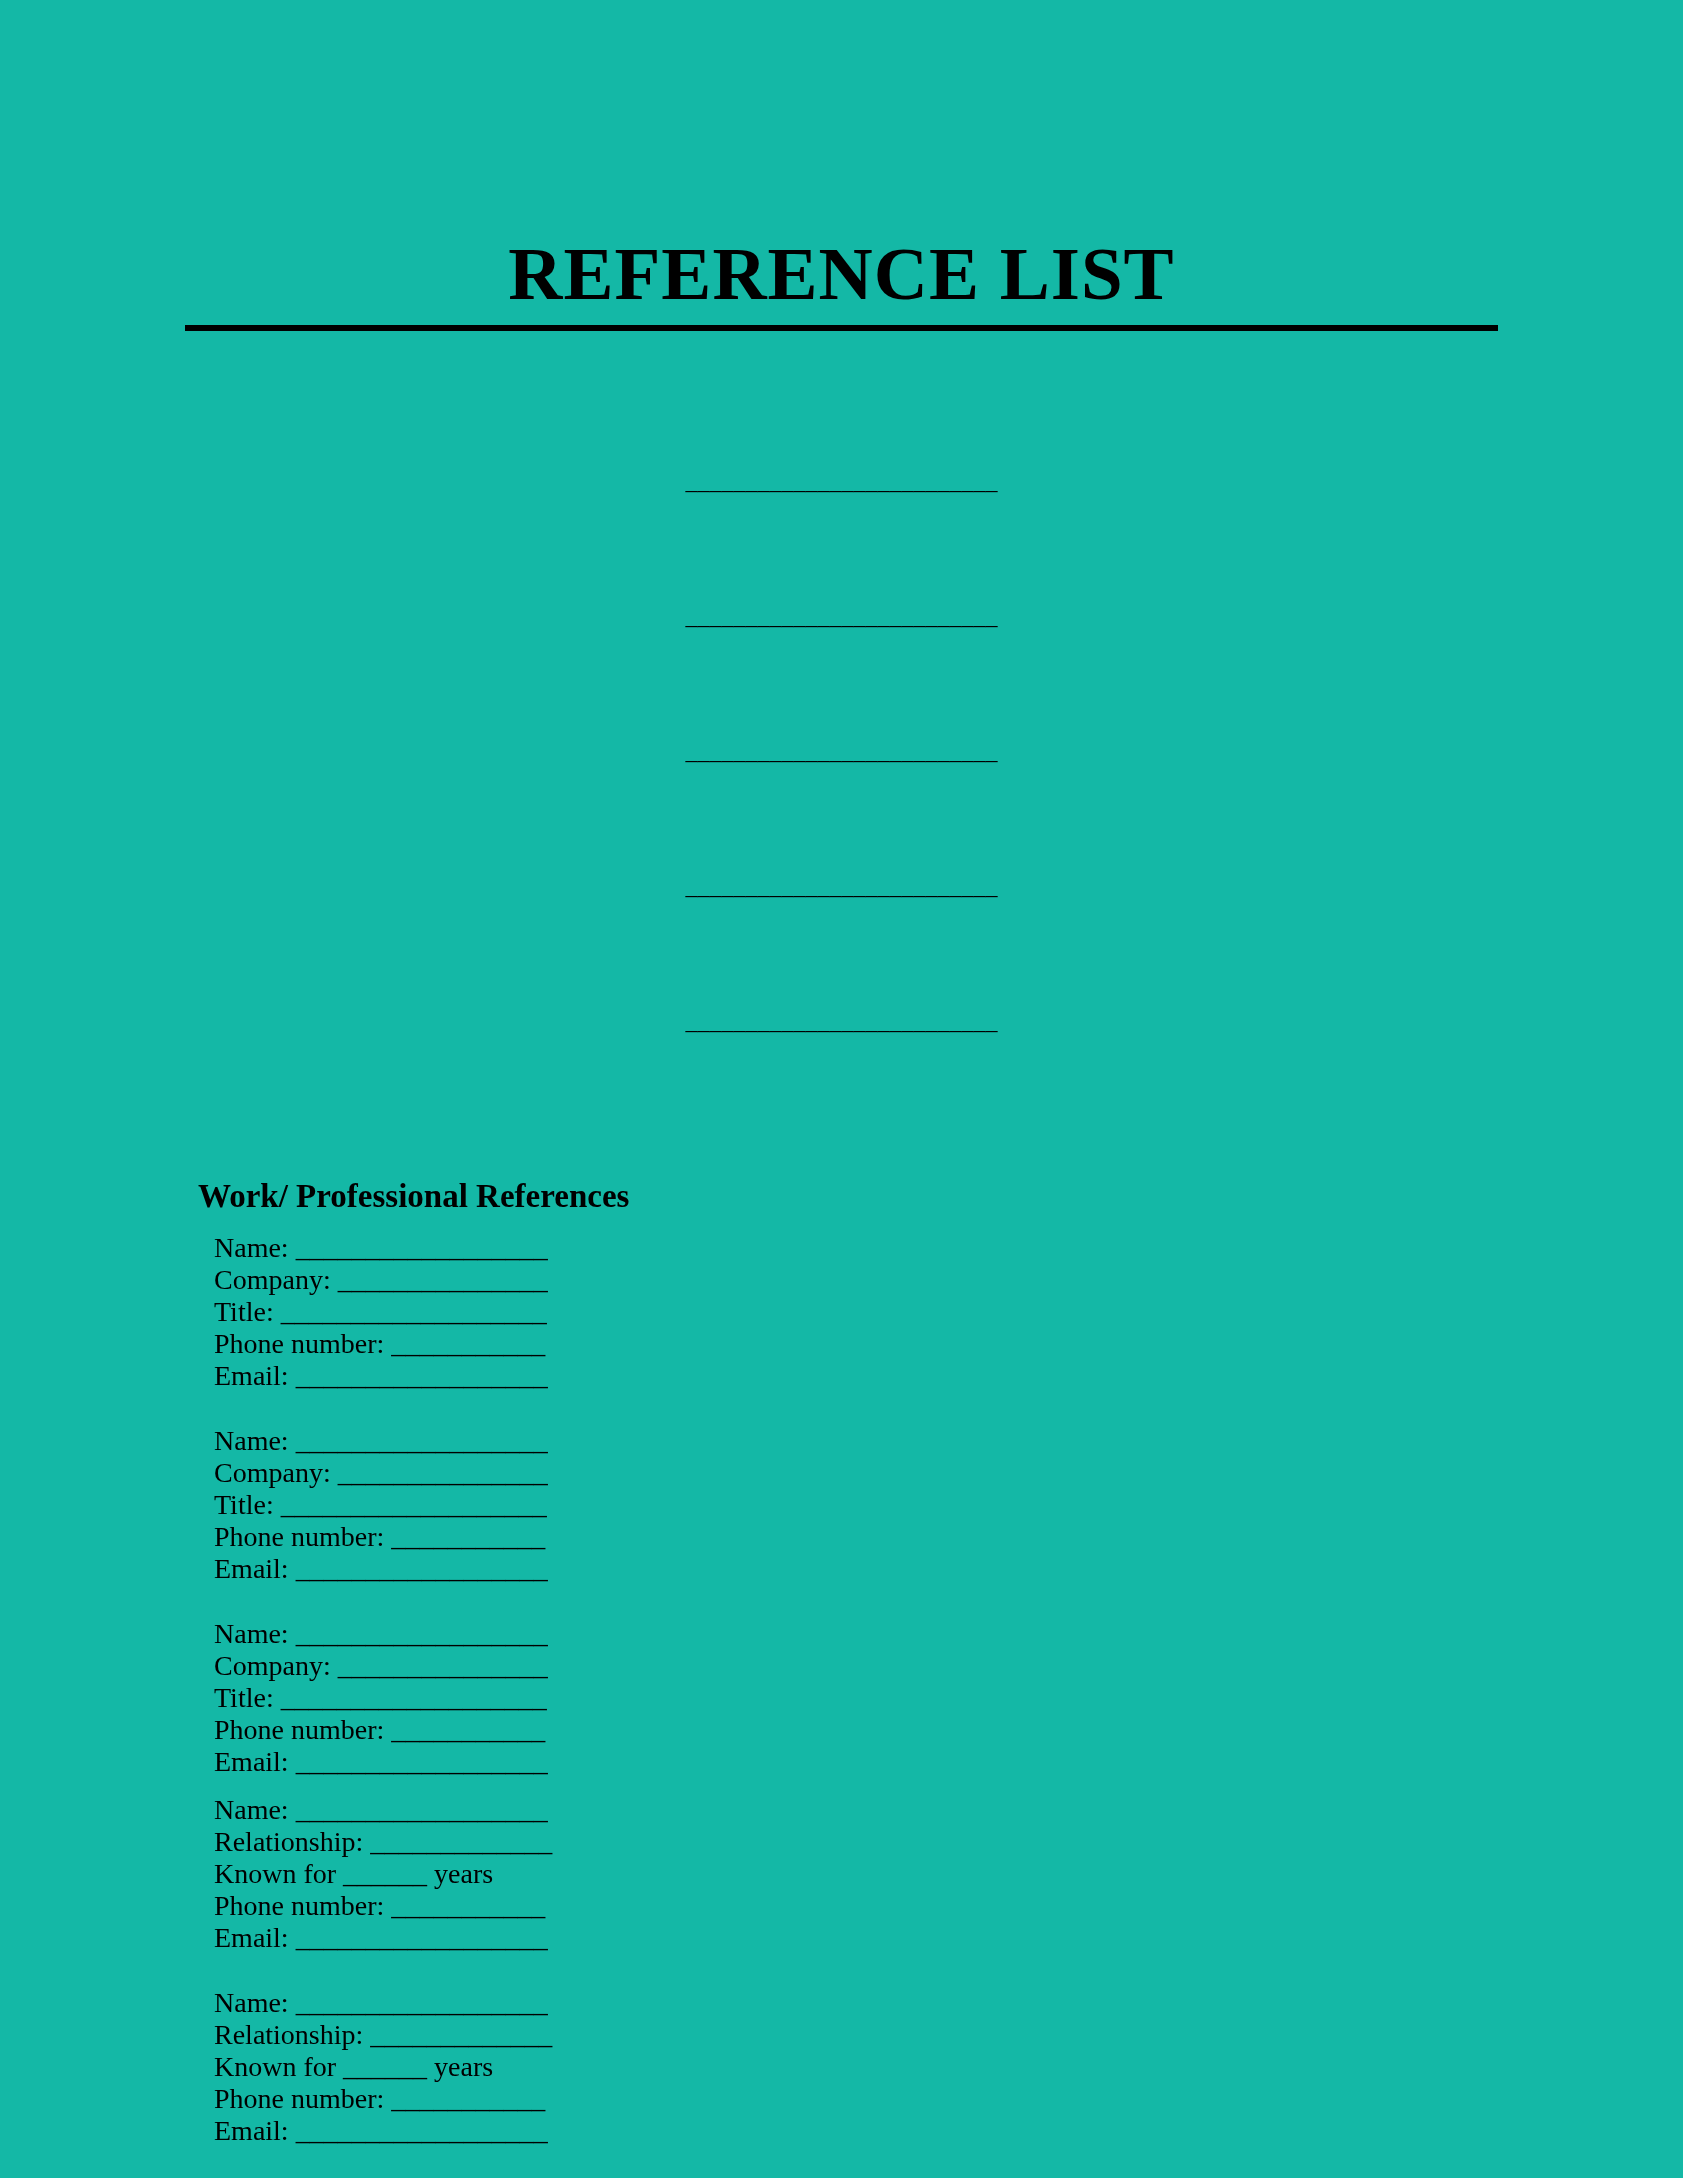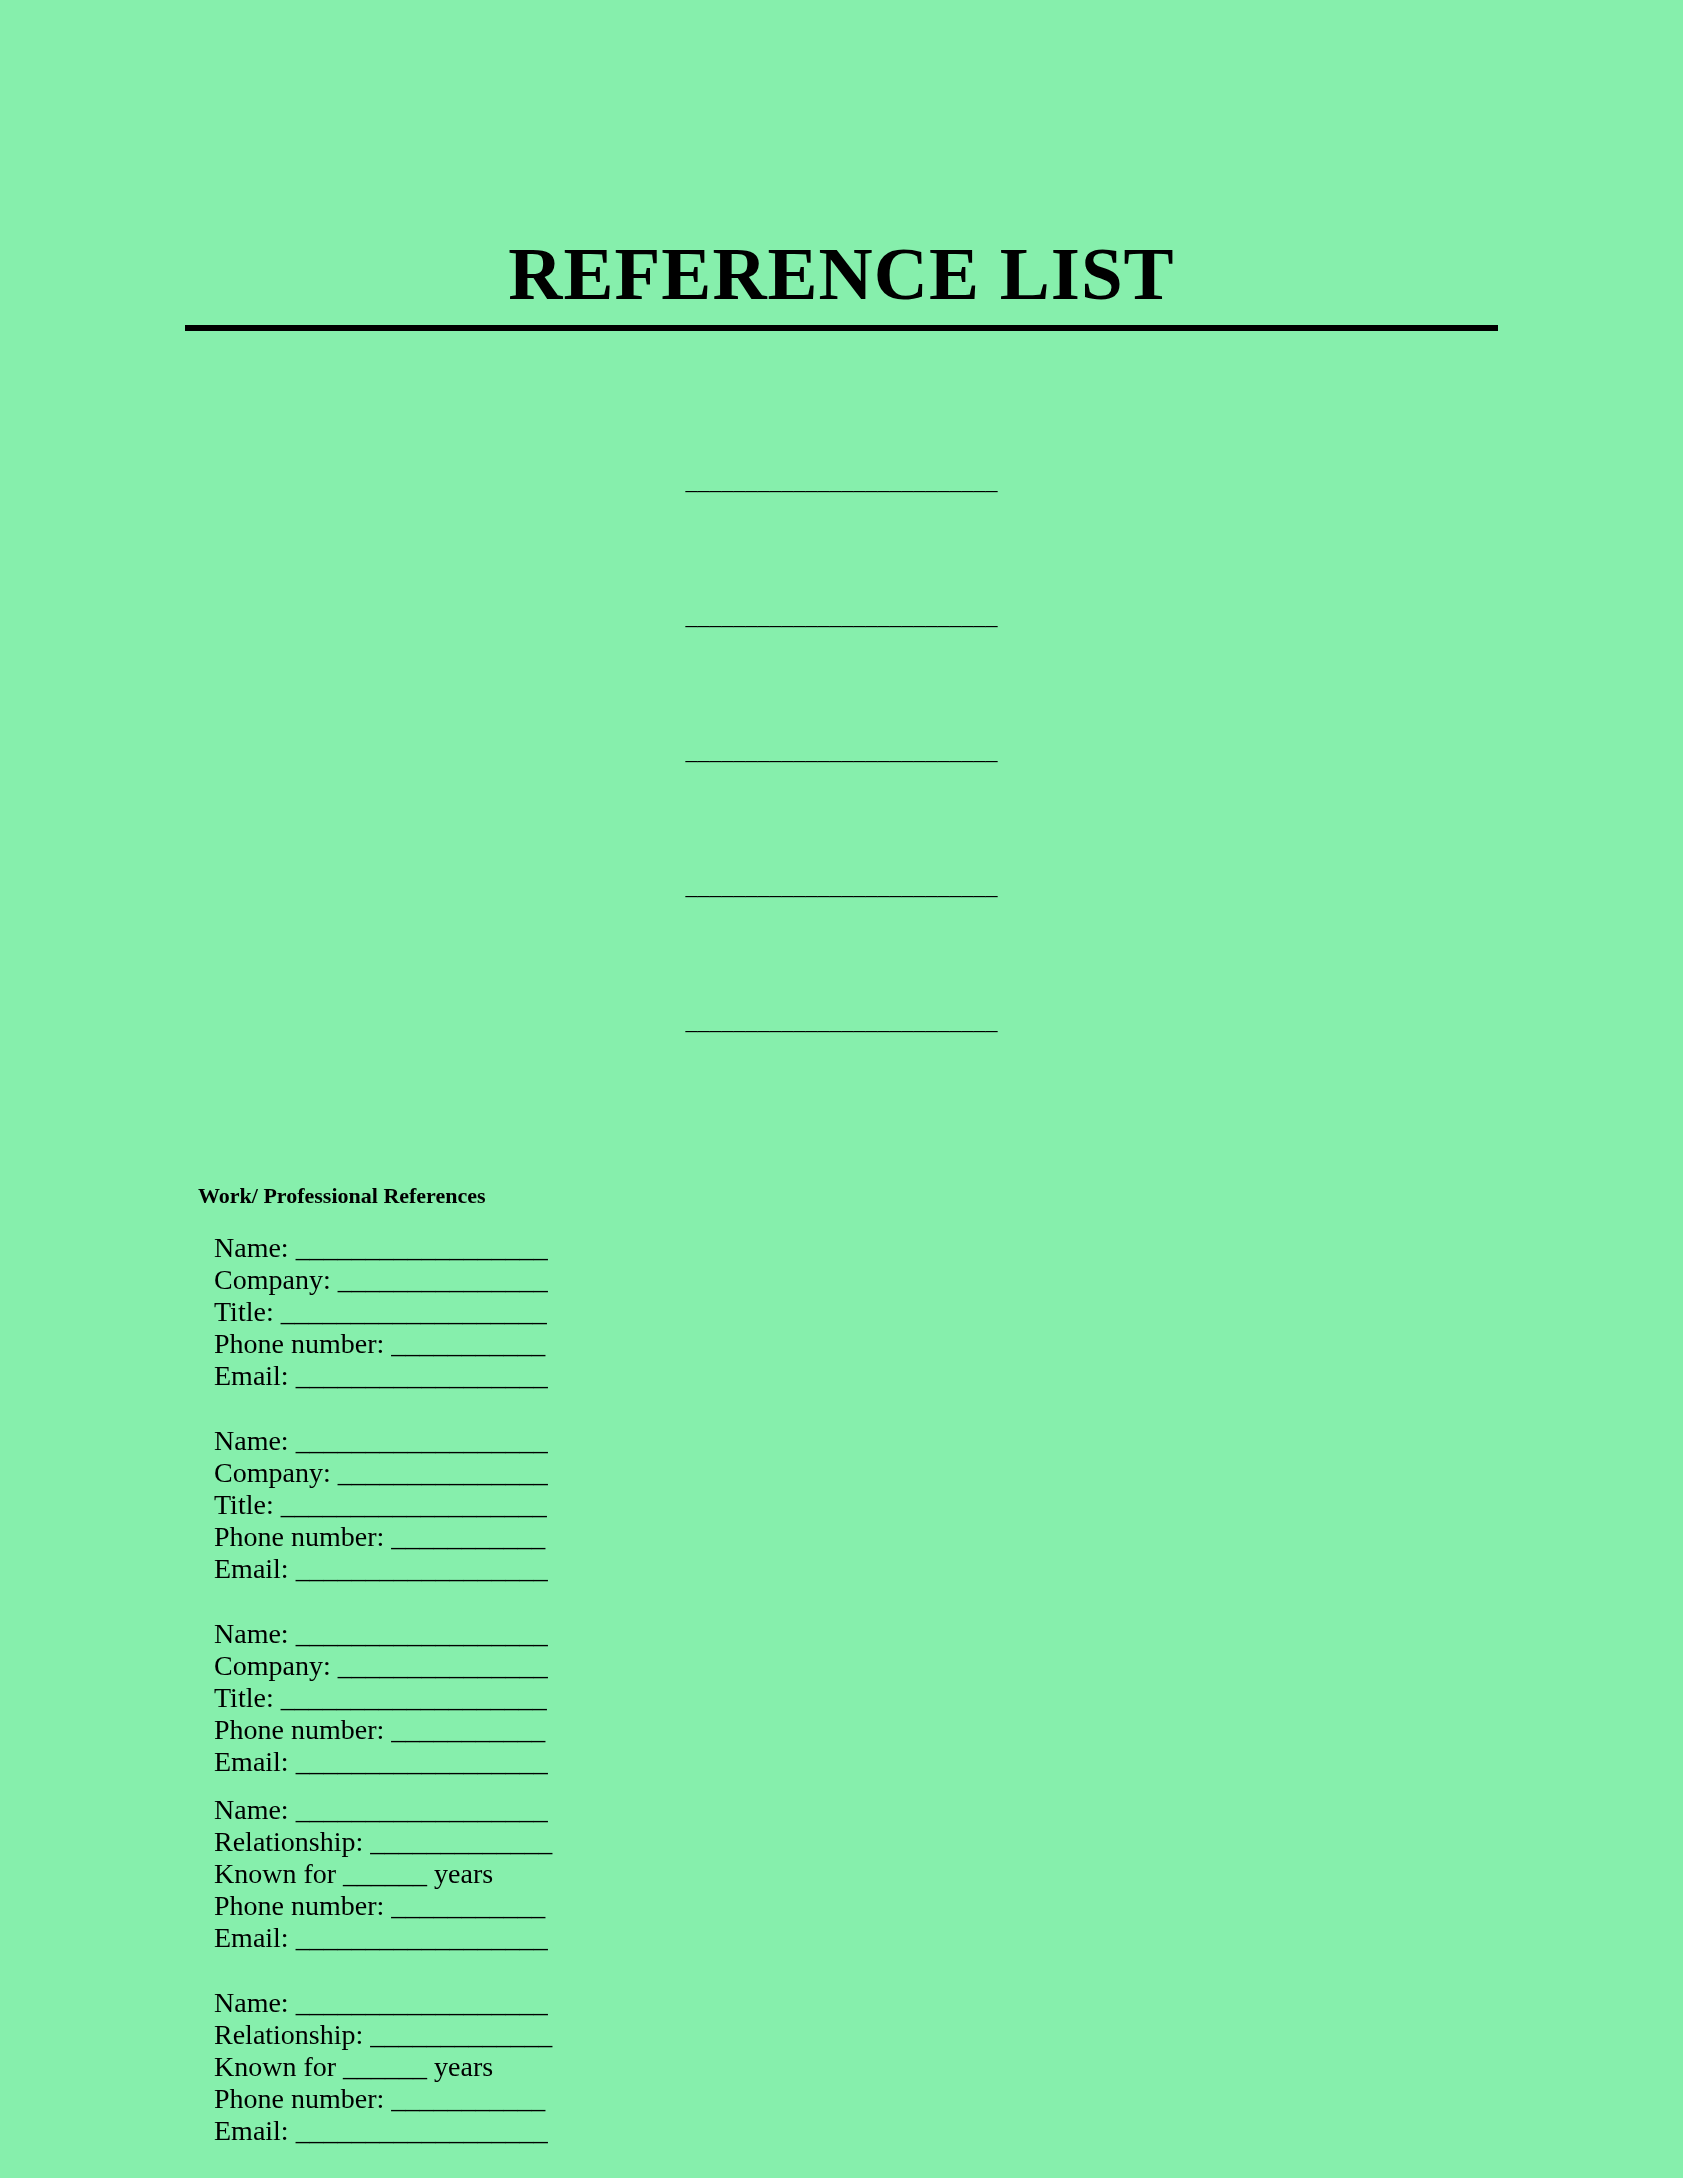--- a/index.html
+++ b/index.html
@@ -6,21 +6,21 @@
     margin: 0;
     padding: 0;
     background: #ffffff;
   }
   .page {
     position: relative;
     width: 1683px;
     height: 2178px;
     box-sizing: border-box;
     padding-top: 236px;
-    background: #86efac;
+    background: #14b8a6;
     color: #000000;
     font-family: "Liberation Serif", "DejaVu Serif", serif;
     overflow: hidden;
   }
   .doc-title {
     margin: 0;
     font-size: 75px;
     line-height: 75px;
     font-weight: bold;
     text-align: center;
@@ -40,21 +40,21 @@
     font-size: 24px;
     line-height: 45px;
     white-space: pre;
   }
   .content {
     margin-left: 198px;
     padding-top: 33px;
   }
   .sec-heading {
     margin: 45px 0 0 0;
-    font-size: 22px;
+    font-size: 33px;
     line-height: 40px;
     font-weight: bold;
     white-space: nowrap;
   }
   .section:first-of-type .sec-heading {
     margin-top: 0;
   }
   .ref-block {
     margin: 16px;
   }

